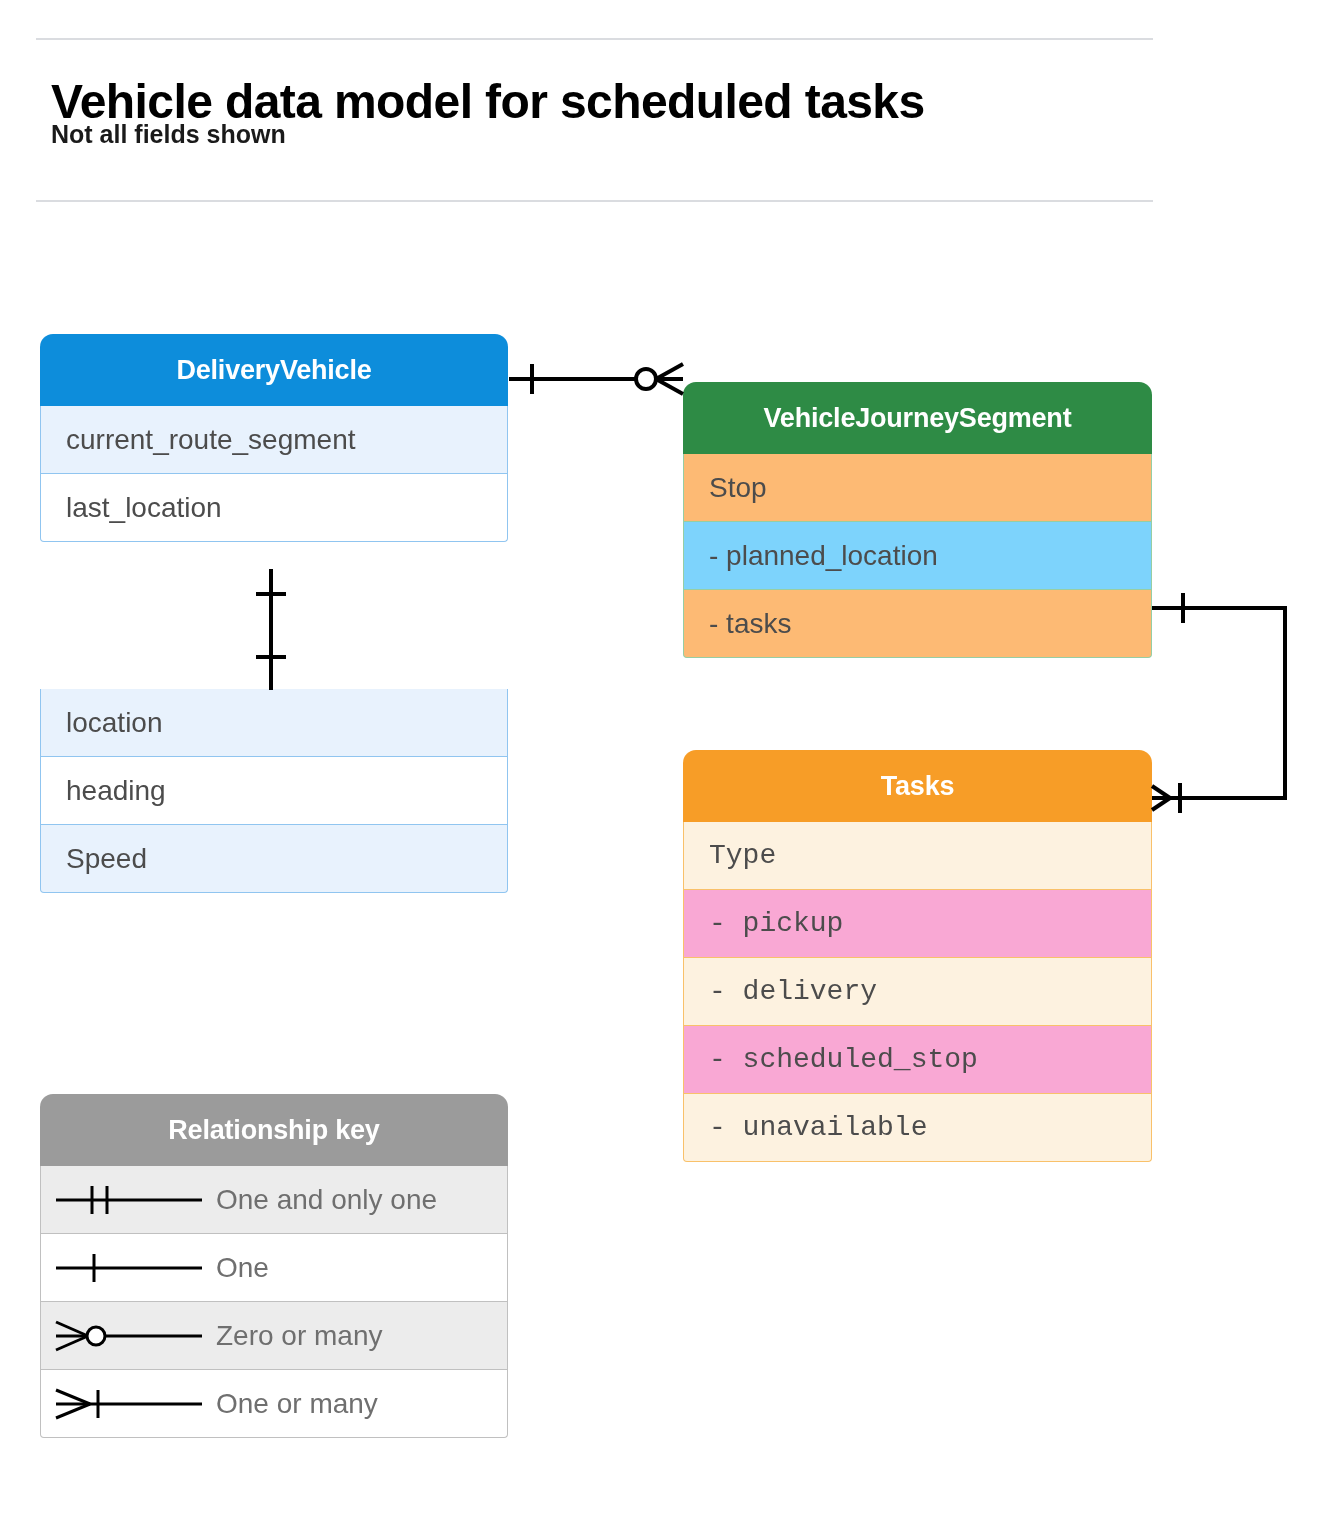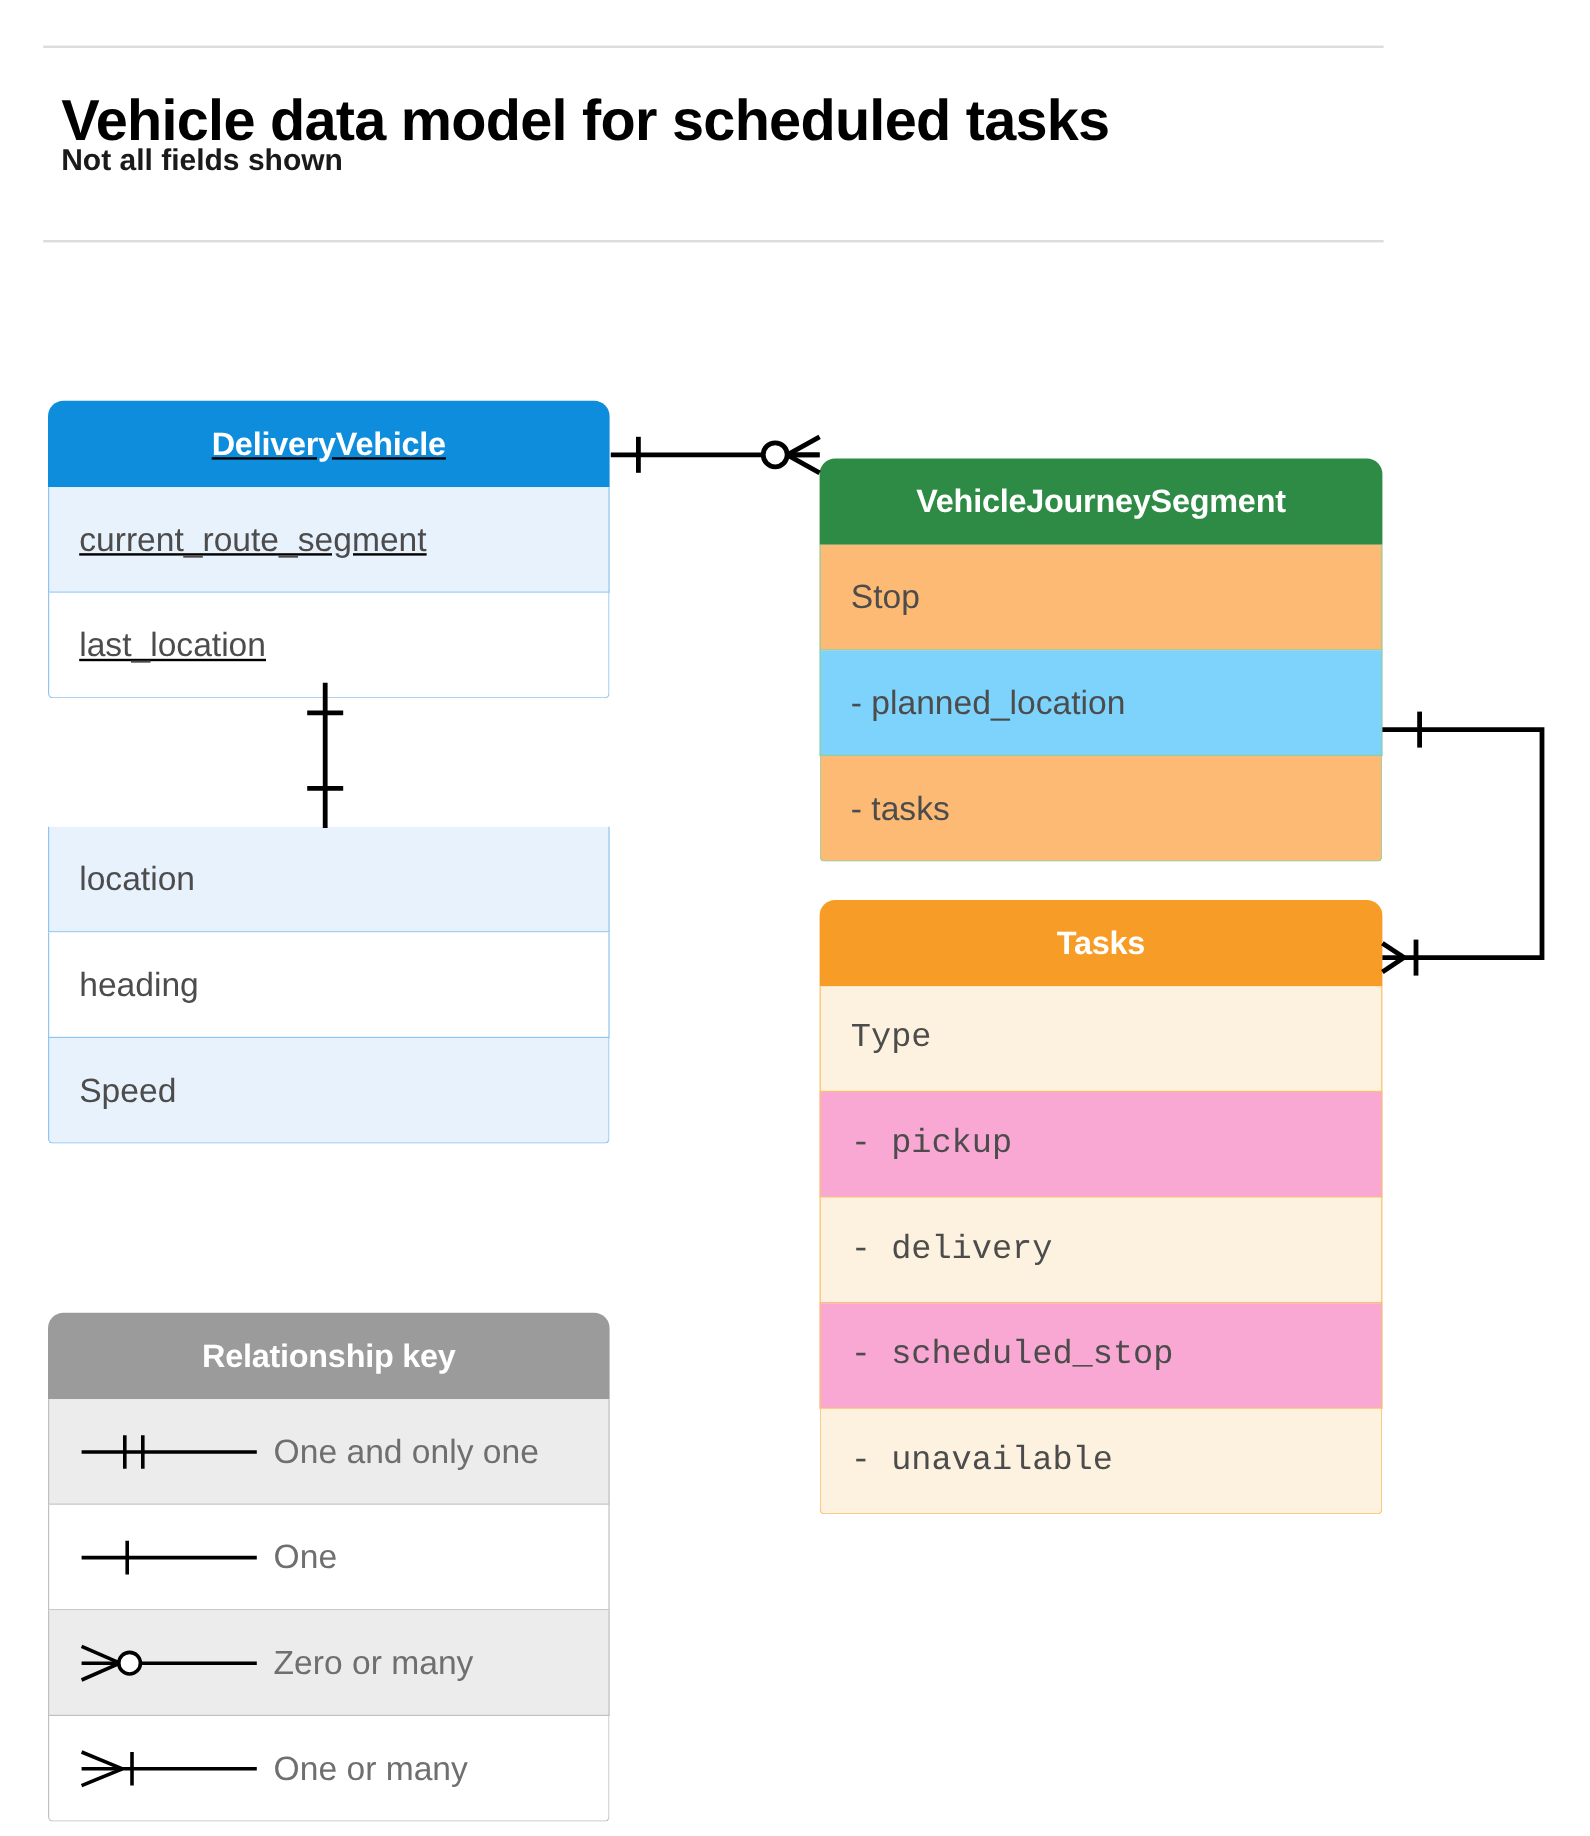--- a/index.html
+++ b/index.html
@@ -57,21 +57,21 @@
     border-radius: 13px 13px 0 0;
     display: flex;
     align-items: center;
     justify-content: center;
     color: #ffffff;
     font-size: 27px;
     font-weight: bold;
     letter-spacing: -0.2px;
   }
   .entity .ent-row {
-    height: 88px;
+    height: 68px;
     box-sizing: border-box;
     display: flex;
     align-items: center;
     padding-left: 25px;
     font-size: 28px;
     color: #4c4c4c;
     white-space: nowrap;
   }
   .entity .ent-row:last-child {
     border-radius: 0 0 4px 4px;
@@ -95,29 +95,29 @@
   .theme-orange .ent-row.alt { background: #fdf2e0; }
   .theme-orange .ent-row.plain { background: #f9a8d4; }
 
   
   .theme-gray .ent-header { background: #9b9b9b; }
   .theme-gray .ent-row { border: 1px solid #c0c0c0; border-top: none; }
   .theme-gray .ent-row.alt { background: #ececec; }
   .theme-gray .ent-row.plain { background: #ffffff; }
 
   
-  #entity-delivery-vehicle { left: 40px; top: 334px; width: 468px; text-decoration: underline; }
+  #entity-delivery-vehicle { left: 40px; top: 334px; width: 468px; }
   #entity-vehicle-journey-segment { left: 683px; top: 334px; width: 469px; margin-top: 48px; }
   #entity-delivery-vehicle-location { left: 40px; top: 689px; width: 468px; }
   #entity-tasks { left: 683px; top: 750px; width: 469px; }
   #legend-box { left: 40px; top: 1094px; width: 468px; }
 
   
   #legend-box .ent-row {
-    padding-left: 12px;
+    padding-left: 0;
     align-items: center;
     font-size: 28px;
     color: #6f6f6f;
   }
   .legend-sym {
     width: 175px;
     flex: none;
     display: flex;
     align-items: center;
     justify-content: center;

